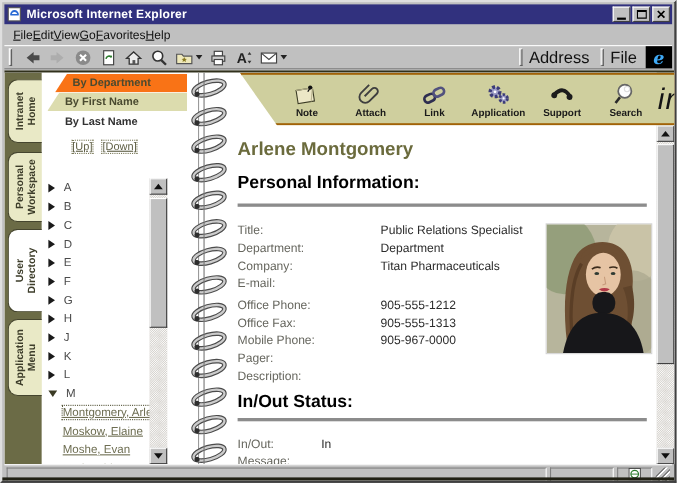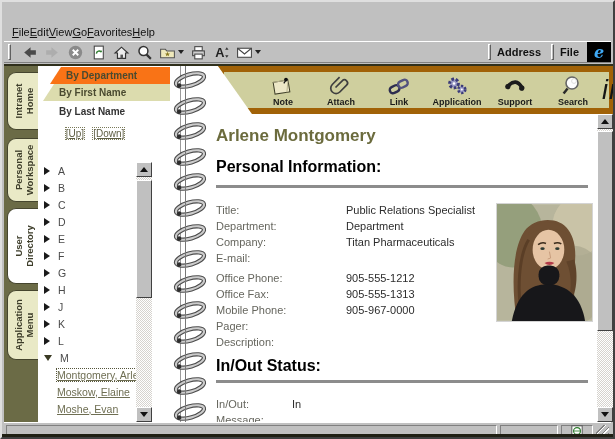--- a/index.html
+++ b/index.html
@@ -28,21 +28,21 @@
   
   .btoolbar { position:absolute; left:2px; top:39px; right:2px; height:22px; background:#c0c0c0;
     border-top:1px solid #fff; border-bottom:1px solid #808080; display:flex; align-items:center; }
   .grip { width:3px; height:16px; margin:0 4px; border-top:1px solid #fff; border-left:1px solid #fff;
     border-right:1px solid #606060; border-bottom:1px solid #606060; background:#c0c0c0; }
   .tb-buttons { display:flex; align-items:center; gap:6px; padding-left:6px; }
   .tb-btn { background:none; border:none; display:inline-flex; align-items:center; height:20px; cursor:pointer; }
   .caret { width:0; height:0; border-left:3px solid transparent; border-right:3px solid transparent;
     border-top:4px solid #222; margin-left:2px; }
   .tb-right { margin-left:auto; display:flex; align-items:center; }
-  .bar-label { background:none; border:none; font-size:11px; color:#111; padding:0 6px 0 2px; cursor:pointer;font-weight:bold; }
+  .bar-label { background:none; border:none; font-size:15px; color:#111; padding:0 6px 0 2px; cursor:pointer; }
   .ie-logo { width:24px; height:20px; background:#000; display:inline-flex; align-items:center; justify-content:center; margin-left:2px; }
   .ie-logo span { color:#3fa9f5; font:italic bold 16px "DejaVu Serif", serif; }
   
   .content { position:absolute; left:2px; top:62px; width:611px; height:358px; background:#fff;
     border-top:2px solid #30301c; overflow:hidden; }
   
   .side { position:absolute; left:0; top:0; width:34px; height:100%; background:#6b6b46; }
   .vtab { position:absolute; left:3px; width:32px; background:#e9e9c6; border:1px solid #45452e; border-right:none;
     border-radius:9px 0 0 9px; cursor:pointer; }
   .vtab.active { background:#fff; }
@@ -87,21 +87,21 @@
   .dir-sbar { left:98px; top:96px; bottom:0; }
   .main-sbar { left:593px; top:48px; bottom:0; }
   
   .spine { position:absolute; left:166px; top:0; width:40px; height:100%; background:#fff; }
   .spine::before { content:""; position:absolute; left:10px; top:0; bottom:0; width:1px; background:#9a9a9a; }
   .spine::after  { content:""; position:absolute; left:15px; top:0; bottom:0; width:1px; background:#777; }
   .coil { position:absolute; left:1px; width:38px; height:20px; }
   
   .page { position:absolute; left:206px; top:0; width:387px; height:100%; background:#fff; overflow:hidden; }
   .apptoolbar { position:absolute; left:214px; top:0; width:397px; height:48px; background:#cfcf9e;
-    border:6px solid #a16207; clip-path:polygon(0 0,100% 0,100% 100%,34px 100%);
+    border:2px solid #a16207; clip-path:polygon(0 0,100% 0,100% 100%,34px 100%);
     display:flex; align-items:center; padding-left:30px; z-index:5; }
   .app-item { display:flex; flex-direction:column; align-items:center; width:58px; cursor:pointer; }
   .app-item svg { width:24px; height:24px; }
   .app-label { font-size:9px; font-weight:bold; color:#1a1a1a; margin-top:-1px; }
   .logo { margin-left:auto; padding-right:12px; display:flex; align-items:center;
     font:italic 27px "DejaVu Serif", serif; color:#141414; letter-spacing:1px; }
   .pg-heading { position:absolute; left:6px; top:60px; font-size:17px; font-weight:bold; color:#6b6b3d; }
   .pg-sub { position:absolute; left:6px; font-size:16px; font-weight:bold; color:#000; }
   .sub1 { top:92px; } .sub2 { top:291px; }
   .hr { position:absolute; left:6px; width:372px; height:3px; background:#8c8c8c; }
@@ -225,20 +225,41 @@
     <symbol id="ic-zone" viewBox="0 0 14 14">
         <rect x="1" y="1" width="12" height="12" fill="#fff" stroke="#444"></rect>
         <circle cx="7" cy="7" r="4" fill="none" stroke="#2e7d2e" stroke-width="1.3"></circle>
         <line x1="3" y1="7" x2="11" y2="7" stroke="#2e7d2e"></line>
       </symbol>
   </defs>
 </svg>
 
 <div class="window">
 
+  <div class="titlebar">
+    <span class="title-icon">
+        <svg viewBox="0 0 14 14" width="14" height="14">
+          <use href="#ic-iepage"></use>
+        </svg>
+      </span>
+    <span class="title-text">Microsoft Internet Explorer</span>
+    <span class="winbtns">
+      <span class="winbtn">
+          <span class="g-min"></span>
+        </span>
+      <span class="winbtn">
+          <span class="g-max"></span>
+        </span>
+      <span class="winbtn">
+          <svg width="8" height="8" viewBox="0 0 8 8">
+            <path d="M1 1 L7 7 M7 1 L1 7" stroke="#000" stroke-width="1.6"></path>
+          </svg>
+        </span>
+    </span>
+  </div>
 
   <div class="menubar">
 
   <span class="menu-item">File</span>
       <span class="menu-item">Edit</span>
       <span class="menu-item">View</span>
       <span class="menu-item">Go</span>
       <span class="menu-item">Favorites</span>
       <span class="menu-item">Help</span>
     </div>

